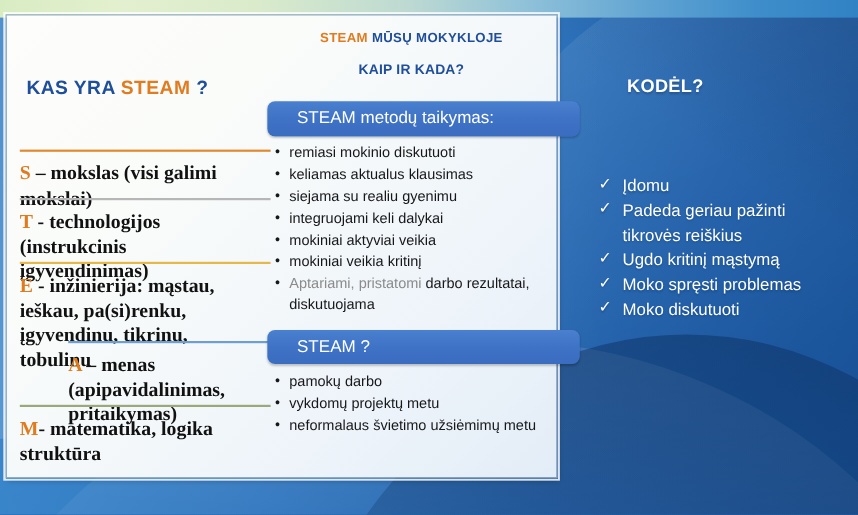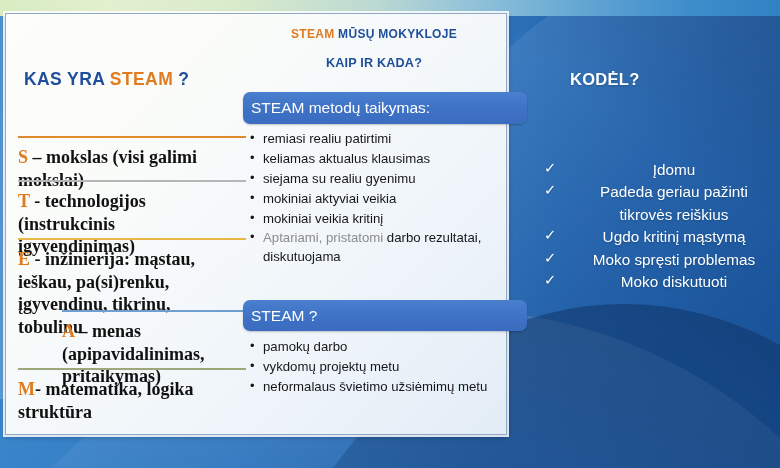--- a/index.html
+++ b/index.html
@@ -95,40 +95,40 @@
     position:absolute;left:0;right:0;top:42px;text-align:center;
     font-size:12.6px;font-weight:bold;letter-spacing:.2px;color:#1f4e9b;
   }
   .blue-bar{
     position:absolute;
     background:linear-gradient(180deg,#4a80cf 0%,#3f73c6 48%,#3a6cc0 100%);
     border-radius:7px;
     box-shadow:0 1px 2px rgba(0,0,0,.22);
     color:#fff;font-size:15.5px;
     display:flex;align-items:center;
-    padding-left:8px;box-sizing:border-box;
+    padding-left:27px;box-sizing:border-box;
   }
   #bar-metodu{left:1px;top:78px;width:284px;height:32px;}
   #bar-kada{left:1px;top:286px;width:284px;height:31px;}
 
   .c-list{position:absolute;left:6px;width:272px;}
   #list-metodu{top:116px;}
   #list-kada{top:324px;}
   .c-item{
     position:relative;padding-left:15px;
     font-size:13.2px;line-height:1.43;color:#17171a;
     margin-bottom:1px;
   }
   .c-item::before{
     content:"•";position:absolute;left:2px;top:-1px;font-size:13px;color:#17171a;
   }
   .c-item .dim{color:#8b8b8b;text-align:right;}
 
   
-  #right-col{position:absolute;left:512px;top:0;width:268px;height:336px;text-align:center;}
+  #right-col{position:absolute;left:512px;top:0;width:268px;height:336px;}
   #right-title{
     position:absolute;left:58px;top:70px;
     font-size:16.5px;font-weight:bold;color:#ffffff;letter-spacing:.3px;
     text-shadow:0 1px 2px rgba(0,0,0,.22);
   }
   #right-list{position:absolute;left:30px;top:160px;width:240px;}
   .r-item{
     position:relative;padding-left:24px;
     color:#ffffff;font-size:15.3px;line-height:1.34;
     margin-bottom:2px;text-shadow:0 1px 2px rgba(0,0,0,.20);
@@ -193,23 +193,24 @@
       <div id="center-title">
         <span class="steam">STEAM</span><span> MŪSŲ MOKYKLOJE</span>
       </div>
       <div id="center-sub">KAIP IR KADA?</div>
 
       <div class="blue-bar" id="bar-metodu">
         <span>STEAM metodų taikymas:</span>
       </div>
 
       <div class="c-list" id="list-metodu">
-        <div class="c-item"><span>remiasi realiu patirtimi</span></div>
+        <div class="c-item"><span>remiasi mokinio diskutuoti</span></div>
         <div class="c-item"><span>keliamas aktualus klausimas</span></div>
         <div class="c-item"><span>siejama su realiu gyenimu</span></div>
+        <div class="c-item"><span>integruojami keli dalykai</span></div>
         <div class="c-item"><span>mokiniai aktyviai veikia</span></div>
         <div class="c-item"><span>mokiniai veikia kritinį</span></div>
         <div class="c-item"><span class="dim">Aptariami, pristatomi </span><span>darbo rezultatai, diskutuojama</span></div>
       </div>
 
       <div class="blue-bar" id="bar-kada">
         <span>STEAM ?</span>
       </div>
 
       <div class="c-list" id="list-kada">

